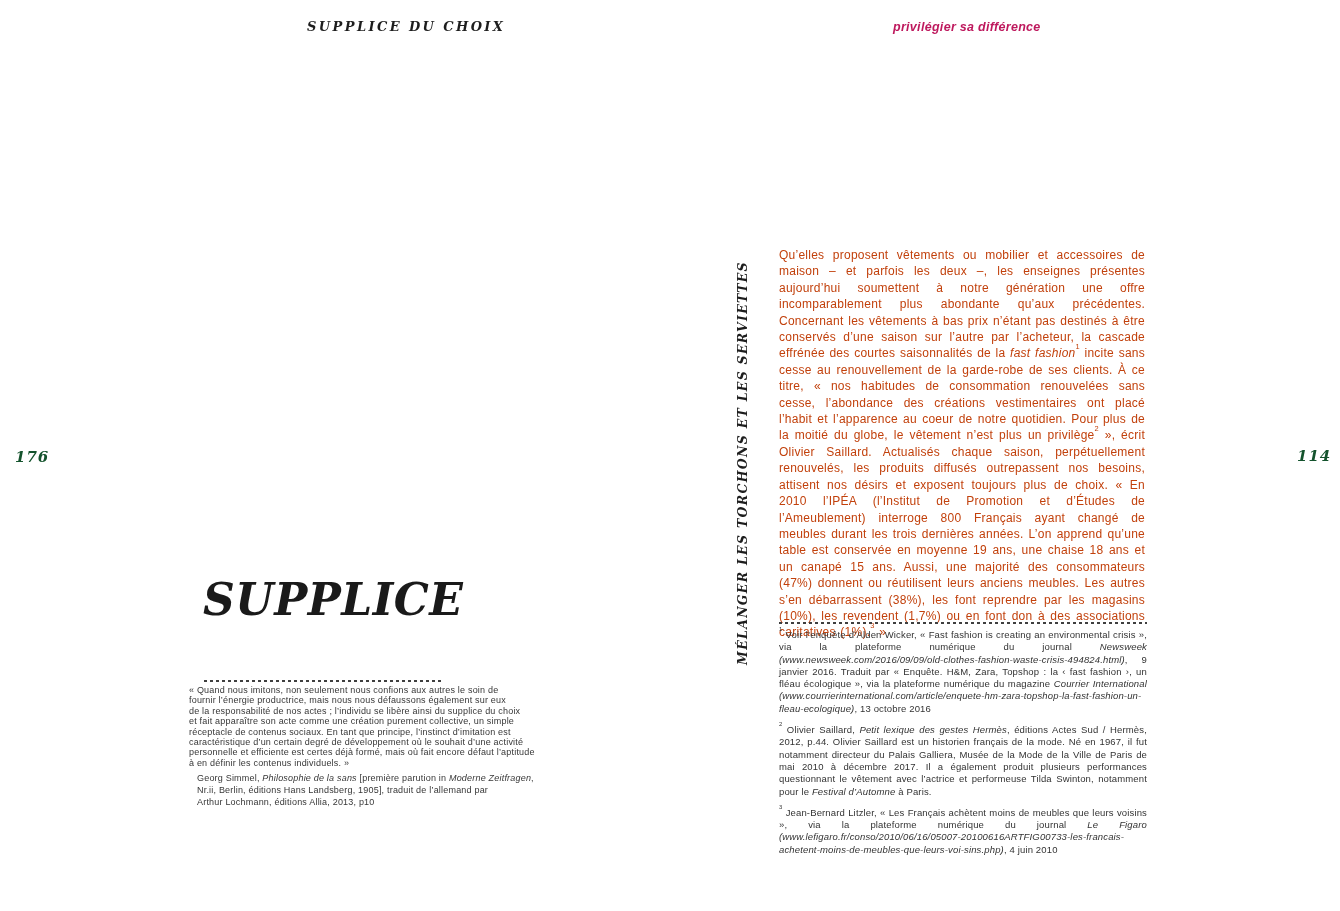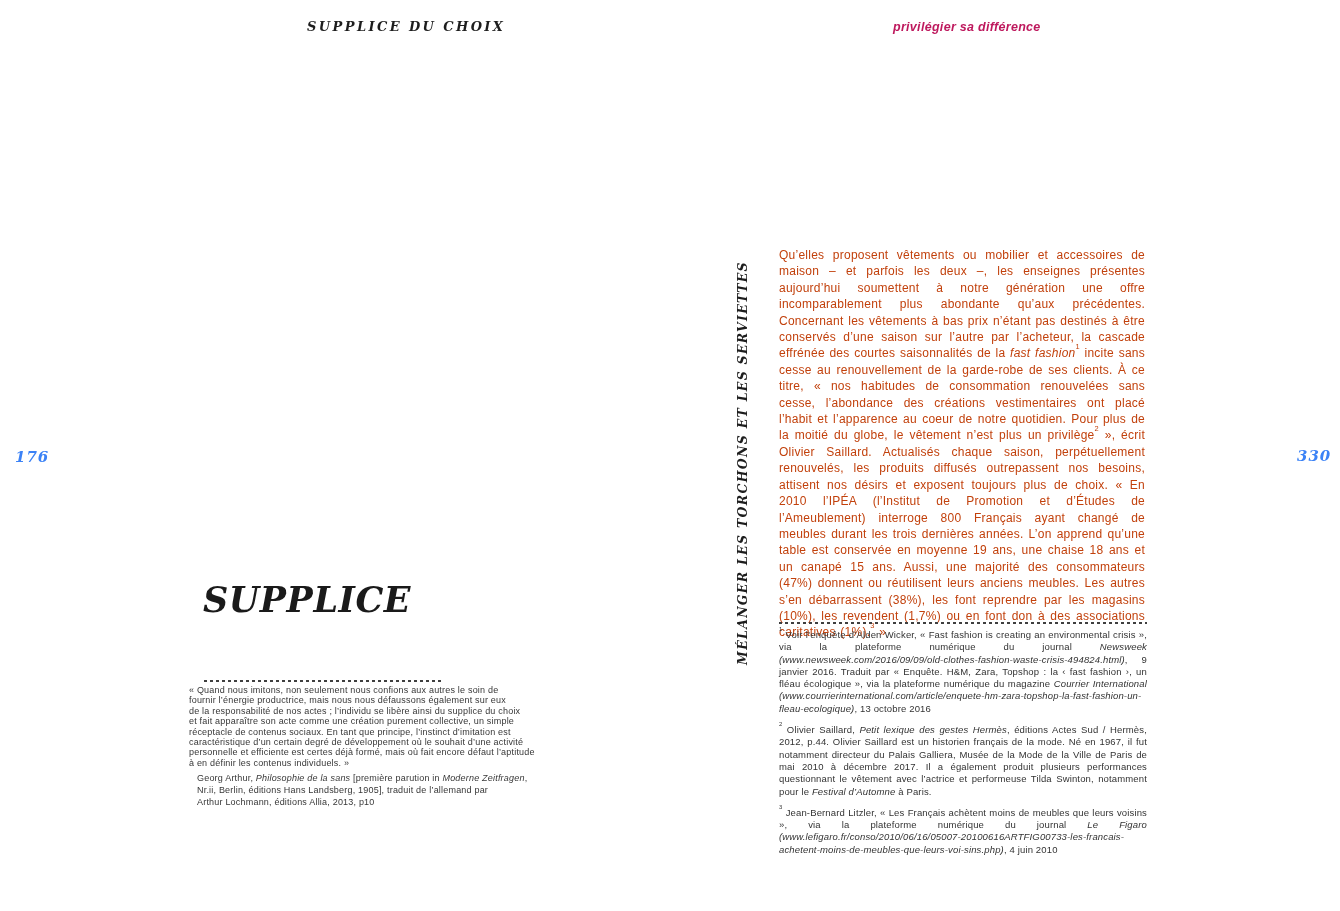--- a/index.html
+++ b/index.html
@@ -15,37 +15,37 @@
     font-family:"DejaVu Serif",serif;font-style:italic;font-weight:700;
     font-size:13px;letter-spacing:2.4px;color:#1d1d1d;
   }
   .running-header-right{
     left:893px;top:20px;
     font-family:"Liberation Sans",sans-serif;font-style:italic;font-weight:700;
     font-size:12.5px;letter-spacing:0.3px;color:#be185d;
   }
   .page-number{
     position:absolute;font-family:"DejaVu Serif",serif;font-style:italic;
-    font-weight:700;font-size:15px;letter-spacing:1px;color:#3b82f6;
+    font-weight:700;font-size:15px;letter-spacing:1px;color:#14532d;
   }
   .page-number-left{left:15px;top:448px;}
   .page-number-right{left:1297px;top:447px;}
   
   .vertical-title-anchor{position:absolute;left:742px;top:463px;width:0;height:0;}
   .vertical-title{
     position:absolute;white-space:nowrap;
     transform:translate(-50%,-50%) rotate(-90deg);
     font-family:"DejaVu Serif",serif;font-style:italic;font-weight:700;
     font-size:12.5px;letter-spacing:1.3px;color:#1d1d1d;
   }
   
   .chapter-title{
     position:absolute;left:203px;top:575px;margin:0;
     font-family:"DejaVu Serif",serif;font-style:italic;font-weight:700;
-    font-size:35px;line-height:50px;letter-spacing:0.5px;color:#1a1a1a;
+    font-size:44px;line-height:50px;letter-spacing:0.5px;color:#1a1a1a;
   }
   .chapter-title .title-line{display:block;}
   .dashed-rule{
     position:absolute;height:1.6px;
     background:repeating-linear-gradient(90deg,#3f3f3f 0 2.6px,transparent 2.6px 6px);
   }
   .title-rule{left:204px;top:680px;width:240px;}
   .epigraph-quote{
     position:absolute;left:189px;top:685px;width:400px;
     font-size:9px;line-height:10.4px;letter-spacing:0.2px;color:#373737;
@@ -89,29 +89,29 @@
 
     <div class="epigraph-quote">« Quand nous imitons, non seulement nous confions aux autres le soin de
 fournir l’énergie productrice, mais nous nous défaussons également sur eux
 de la responsabilité de nos actes ; l’individu se libère ainsi du supplice du choix
 et fait apparaître son acte comme une création purement collective, un simple
 réceptacle de contenus sociaux. En tant que principe, l’instinct d’imitation est
 caractéristique d’un certain degré de développement où le souhait d’une activité
 personnelle et efficiente est certes déjà formé, mais où fait encore défaut l’aptitude
 à en définir les contenus individuels. »</div>
 
-    <div class="epigraph-source"><span>Georg Arthur, </span><span class="seg-i">Philosophie de la sans</span><span> [première parution in </span><span class="seg-i">Moderne Zeitfragen</span><span>,
+    <div class="epigraph-source"><span>Georg Simmel, </span><span class="seg-i">Philosophie de la sans</span><span> [première parution in </span><span class="seg-i">Moderne Zeitfragen</span><span>,
 Nr.ii, Berlin, éditions Hans Landsberg, 1905], traduit de l’allemand par
 Arthur Lochmann, éditions Allia, 2013, p10</span></div>
   </div>
 
   <div>
     <div class="running-header running-header-right">privilégier sa différence</div>
 
-    <div class="page-number page-number-right">330</div>
+    <div class="page-number page-number-right">114</div>
 
     <div class="vertical-title-anchor">
       <div class="vertical-title">MÉLANGER LES TORCHONS ET LES SERVIETTES</div>
     </div>
 
     <div class="body-text"><span>Qu’elles proposent vêtements ou mobilier et accessoires de maison – et parfois les deux –, les enseignes présentes aujourd’hui soumettent à notre génération une offre incomparablement plus abondante qu’aux précédentes. Concernant les vêtements à bas prix n’étant pas destinés à être conservés d’une saison sur l’autre par l’acheteur, la cascade effrénée des courtes saisonnalités de la </span><span class="seg-i">fast fashion</span><sup>1</sup><span> incite sans cesse au renouvellement de la garde-robe de ses clients. À ce titre, « nos habitudes de consommation renouvelées sans cesse, l’abondance des créations vestimentaires ont placé l’habit et l’apparence au coeur de notre quotidien. Pour plus de la moitié du globe, le vêtement n’est plus un privilège</span><sup>2</sup><span> », écrit Olivier Saillard. Actualisés chaque saison, perpétuellement renouvelés, les produits diffusés outrepassent nos besoins, attisent nos désirs et exposent toujours plus de choix. « En 2010 l’IPÉA (l’Institut de Promotion et d’Études de l’Ameublement) interroge 800 Français ayant changé de meubles durant les trois dernières années. L’on apprend qu’une table est conservée en moyenne 19 ans, une chaise 18 ans et un canapé 15 ans. Aussi, une majorité des consommateurs (47%) donnent ou réutilisent leurs anciens meubles. Les autres s’en débarrassent (38%), les font reprendre par les magasins (10%), les revendent (1,7%) ou en font don à des associations caritatives (1%).</span><sup>3</sup><span> »</span></div>
 
     <div class="dashed-rule footnote-rule"></div>
 
     <div class="footnotes">

